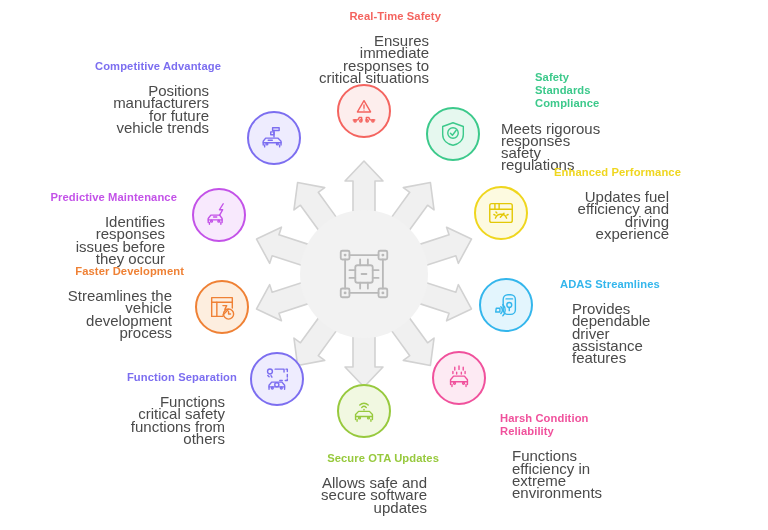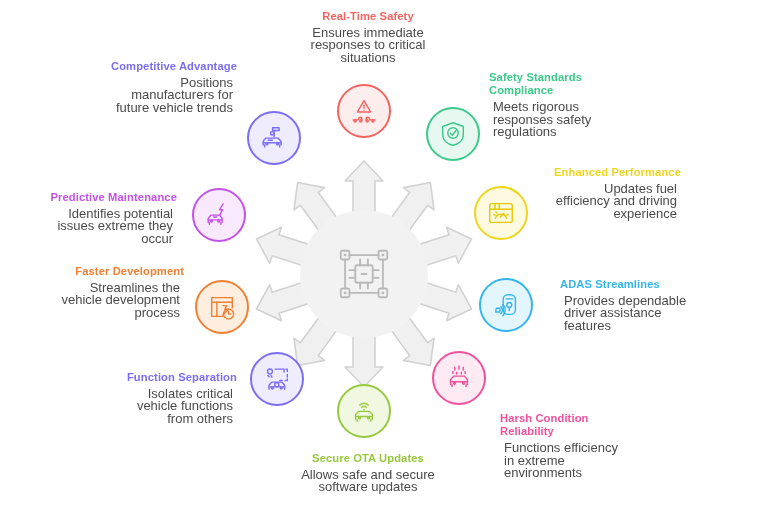--- a/index.html
+++ b/index.html
@@ -36,25 +36,25 @@
   }
   .node svg{width:30px;height:30px;display:block;}
 
   
   .txt{position:absolute;width:132px;}
   .txt .ttl{
     font-size:11.2px;font-weight:700;line-height:13.2px;
     letter-spacing:.1px;margin:0 0 1px 0;
   }
   .txt .dsc{
-    font-size:13px;line-height:12.2px;color:#4a4a4a;margin:4px;
+    font-size:15px;line-height:12.2px;color:#4a4a4a;margin:12px;
   }
   .ta-r{text-align:right;}
   .ta-l{text-align:left;}
-  .ta-c{text-align:center;}
+  .ta-c{text-align:right;}
 </style>
 </head>
 <body>
 
 <div id="stage">
 
   <div class="hub-layer">
     <svg viewBox="0 0 230 230" width="230" height="230">
       <g id="spokes" fill="#f0f0f0" stroke="#d2d2d2" stroke-width="1.6" stroke-linejoin="round">
         <g transform="translate(115,115)">
@@ -133,21 +133,21 @@
   <div class="node" style="left:426px;top:107px;border-color:#3cc98b;background:#e6f8ef;">
     <svg viewBox="0 0 32 32">
       <g fill="none" stroke="#3cc98b" stroke-width="1.5" stroke-linecap="round" stroke-linejoin="round">
         <path d="M16 4 L27 8 v8.5 c0 6.5-5.2 10.3-11 11.5 -5.8-1.2-11-5-11-11.5 V8 Z"></path>
         <circle cx="16" cy="15" r="5.6"></circle>
         <path d="M13.3 15.1 l2.1 2.2 L19.4 12"></path>
       </g>
     </svg>
   </div>
   <div class="txt ta-l" style="left:489px;top:71px;">
-    <p class="ttl" style="color:#3cc98b;">Safety Standards Compliance</p>
+    <p class="ttl" style="color:#3cc98b;margin-left:46px;">Safety Standards Compliance</p>
     <p class="dsc">Meets rigorous responses safety regulations</p>
   </div>
 
   <div class="node" style="left:474px;top:186px;border-color:#efd61e;background:#fdfae0;">
     <svg viewBox="0 0 32 32">
       <g fill="none" stroke="#e3c806" stroke-width="1.5" stroke-linecap="round" stroke-linejoin="round">
         <rect x="4" y="6" width="24" height="20" rx="2"></rect>
         <path d="M4 12 H28"></path>
         <path d="M9.5 6 V12 M14 6 V12"></path>
         <path d="M10 21.5 a6.4 6.4 0 0 1 12 0"></path>
@@ -224,21 +224,21 @@
         <path d="M7.5 27 v-4.3 l2.8-3.4 h11 l2.8 3.4 V27"></path>
         <path d="M7.5 24.4 H24.1"></path>
         <circle cx="15.8" cy="22.2" r="2.2"></circle>
         <circle cx="11" cy="25.6" r="1"></circle>
           <circle cx="20.6" cy="25.6" r="1"></circle>
       </g>
     </svg>
   </div>
   <div class="txt ta-r" style="left:105px;top:371px;">
     <p class="ttl" style="color:#7c6ef0;text-align:right;">Function Separation</p>
-    <p class="dsc">Isolates critical vehicle functions from others</p>
+    <p class="dsc">Functions critical safety functions from others</p>
   </div>
 
   <div class="node" style="left:195px;top:280px;border-color:#ef8135;background:#fdeedf;">
     <svg viewBox="0 0 32 32">
       <g fill="none" stroke="#ef8135" stroke-width="1.5" stroke-linecap="round" stroke-linejoin="round">
         <path d="M5 26 V6 h22 v11"></path>
         <path d="M5 11 H27"></path>
         <path d="M5 26 h12"></path>
         <path d="M10.5 11 V26"></path>
         <path d="M17 14.5 h4 l-2 4 h4 l-6 6"></path>
@@ -260,36 +260,36 @@
         <path d="M4.5 21.2 H19.3"></path>
         <path d="M5.8 24 v1.8 M18 24 v1.8"></path>
         <circle cx="8" cy="22.6" r="1"></circle>
           <circle cx="15.8" cy="22.6" r="1"></circle>
         <path d="M10.2 18.2 l3.4 0"></path>
       </g>
     </svg>
   </div>
   <div class="txt ta-r" style="left:45px;top:165px;">
     <p class="ttl" style="color:#c352e8;margin-top:26px;">Predictive Maintenance</p>
-    <p class="dsc">Identifies potential issues extreme they occur</p>
+    <p class="dsc">Identifies responses issues before they occur</p>
   </div>
 
   <div class="node" style="left:247px;top:111px;border-color:#7c6ef0;background:#eeecfe;">
     <svg viewBox="0 0 32 32">
       <g fill="none" stroke="#7c6ef0" stroke-width="1.5" stroke-linecap="round" stroke-linejoin="round">
         <path d="M14.5 5 h7 v3 h-7 Z"></path>
         <path d="M16 8 v7"></path>
         <path d="M12.5 9.5 h3.5 v3 h-3.5 Z"></path>
         <path d="M4.5 23.5 v-4 l2.6-3.4 h13 l3.4 3.4 v4"></path>
         <path d="M4.5 21 H23.5"></path>
         <path d="M6 23.5 v2 M22 23.5 v2"></path>
         <circle cx="8.4" cy="22.3" r="1"></circle>
           <circle cx="19.6" cy="22.3" r="1"></circle>
         <path d="M9.8 18.4 h4.4"></path>
       </g>
     </svg>
   </div>
-  <div class="txt ta-r" style="left:105px;top:60px;">
+  <div class="txt ta-r" style="left:89px;top:60px;">
     <p class="ttl" style="color:#7c6ef0;">Competitive Advantage</p>
     <p class="dsc">Positions manufacturers for future vehicle trends</p>
   </div>
 
 </div>
 
 </body></html>

